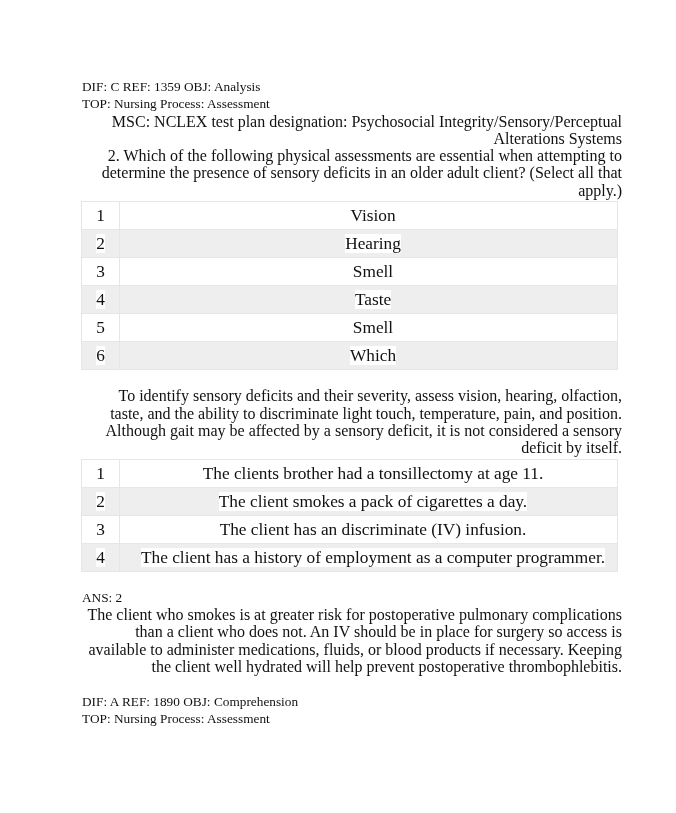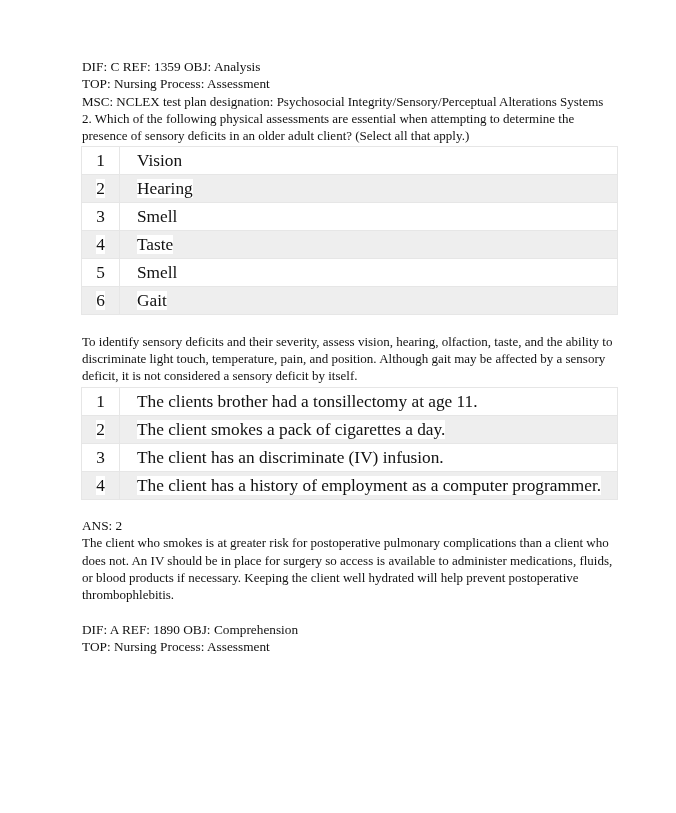--- a/index.html
+++ b/index.html
@@ -1,35 +1,35 @@
 <!DOCTYPE html>
 <html><head>
   <meta charset="utf-8">
   <style>
     html, body { margin: 0; padding: 0; background: #ffffff; }
     body {
       width: 676px; height: 813px; position: relative; overflow: hidden;
       font-family: "Liberation Serif", "DejaVu Serif", serif;
       color: #111111;
     }
-    .page { position: absolute; left: 82px; top: 58px; width: 540px; }
+    .page { position: absolute; left: 82px; top: 78px; width: 540px; }
     .line { font-size: 13.3px; line-height: 17.3px; white-space: pre-wrap; }
-    .para { font-size: 13px; line-height: 17.3px; }
+    .para { font-size: 16px; line-height: 17.3px; text-align: right; }
     table.opts {
       border-collapse: collapse; width: 537px; margin: 2px 0 0 -1px;
       font-size: 17.3px;
     }
     table.opts td {
       border: 1px solid #e6e6e6; padding: 0; vertical-align: top;
       line-height: 21px;
     }
     table.opts td.num { width: 37px; text-align: center; padding-right: 0; }
     table.opts td.txt { padding-left: 17px; padding-right: 8px; }
     table.opts tr { height: 27px; }
-    table.opts tr td { padding-top: 3px; padding-bottom: 3px; }
+    table.opts tr td { padding-top: 3px; padding-bottom: 3px; text-align: center; }
     table.opts tr.alt td { background: #eeeeee; }
     table.opts tr.alt td span { background: #ffffff; }
     .gap { height: 17.3px; }
   </style>
 </head>
 <body>
 
 <div class="page">
   <div class="line">DIF: C REF: 1359 OBJ: Analysis</div>
   <div class="line">TOP: Nursing Process: Assessment</div>
@@ -53,21 +53,21 @@
     <tr class="alt">
       <td class="num"><span>4</span></td>
       <td class="txt"><span>Taste</span></td>
     </tr>
     <tr>
       <td class="num"><span>5</span></td>
       <td class="txt"><span>Smell</span></td>
     </tr>
     <tr class="alt">
       <td class="num"><span>6</span></td>
-      <td class="txt"><span>Gait</span></td>
+      <td class="txt"><span>Which</span></td>
     </tr>
   </tbody>
     </table>
 
   <div class="gap"></div>
   <div class="para">To identify sensory deficits and their severity, assess vision, hearing, olfaction, taste, and the ability to discriminate light touch, temperature, pain, and position. Although gait may be affected by a sensory deficit, it is not considered a sensory deficit by itself.</div>
 
   <table class="opts">
     <tbody>
         <tr>

